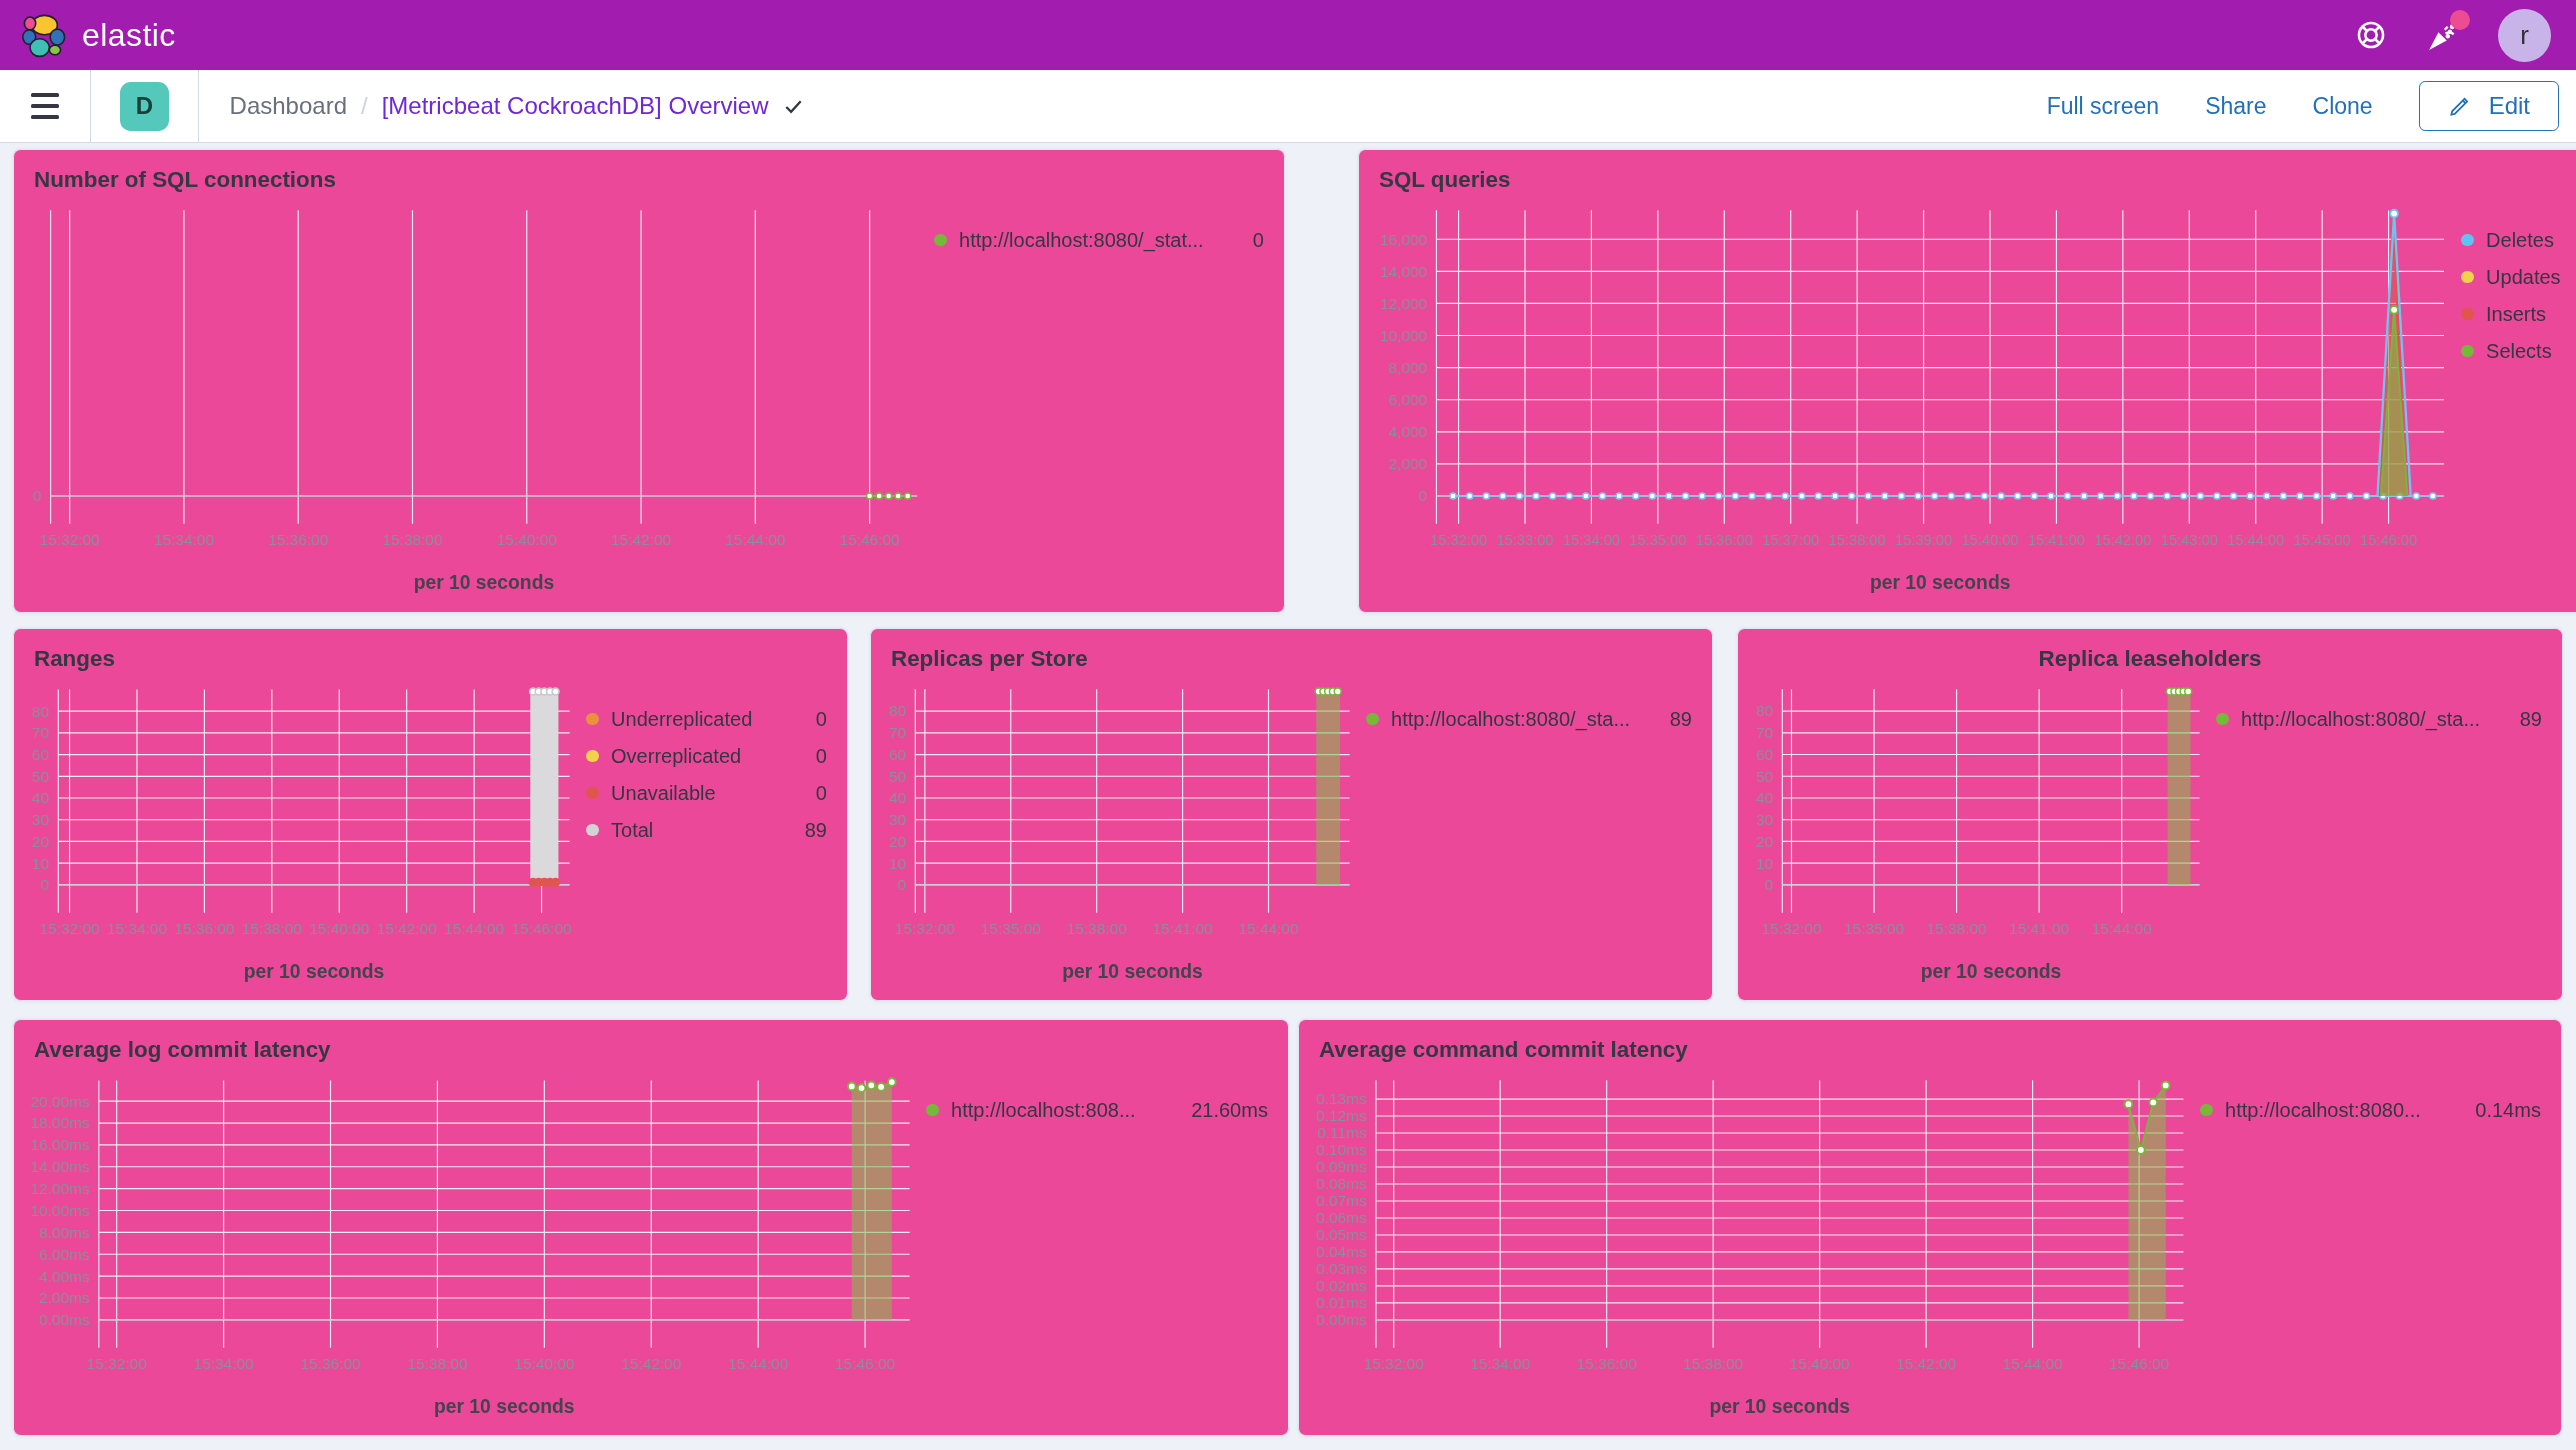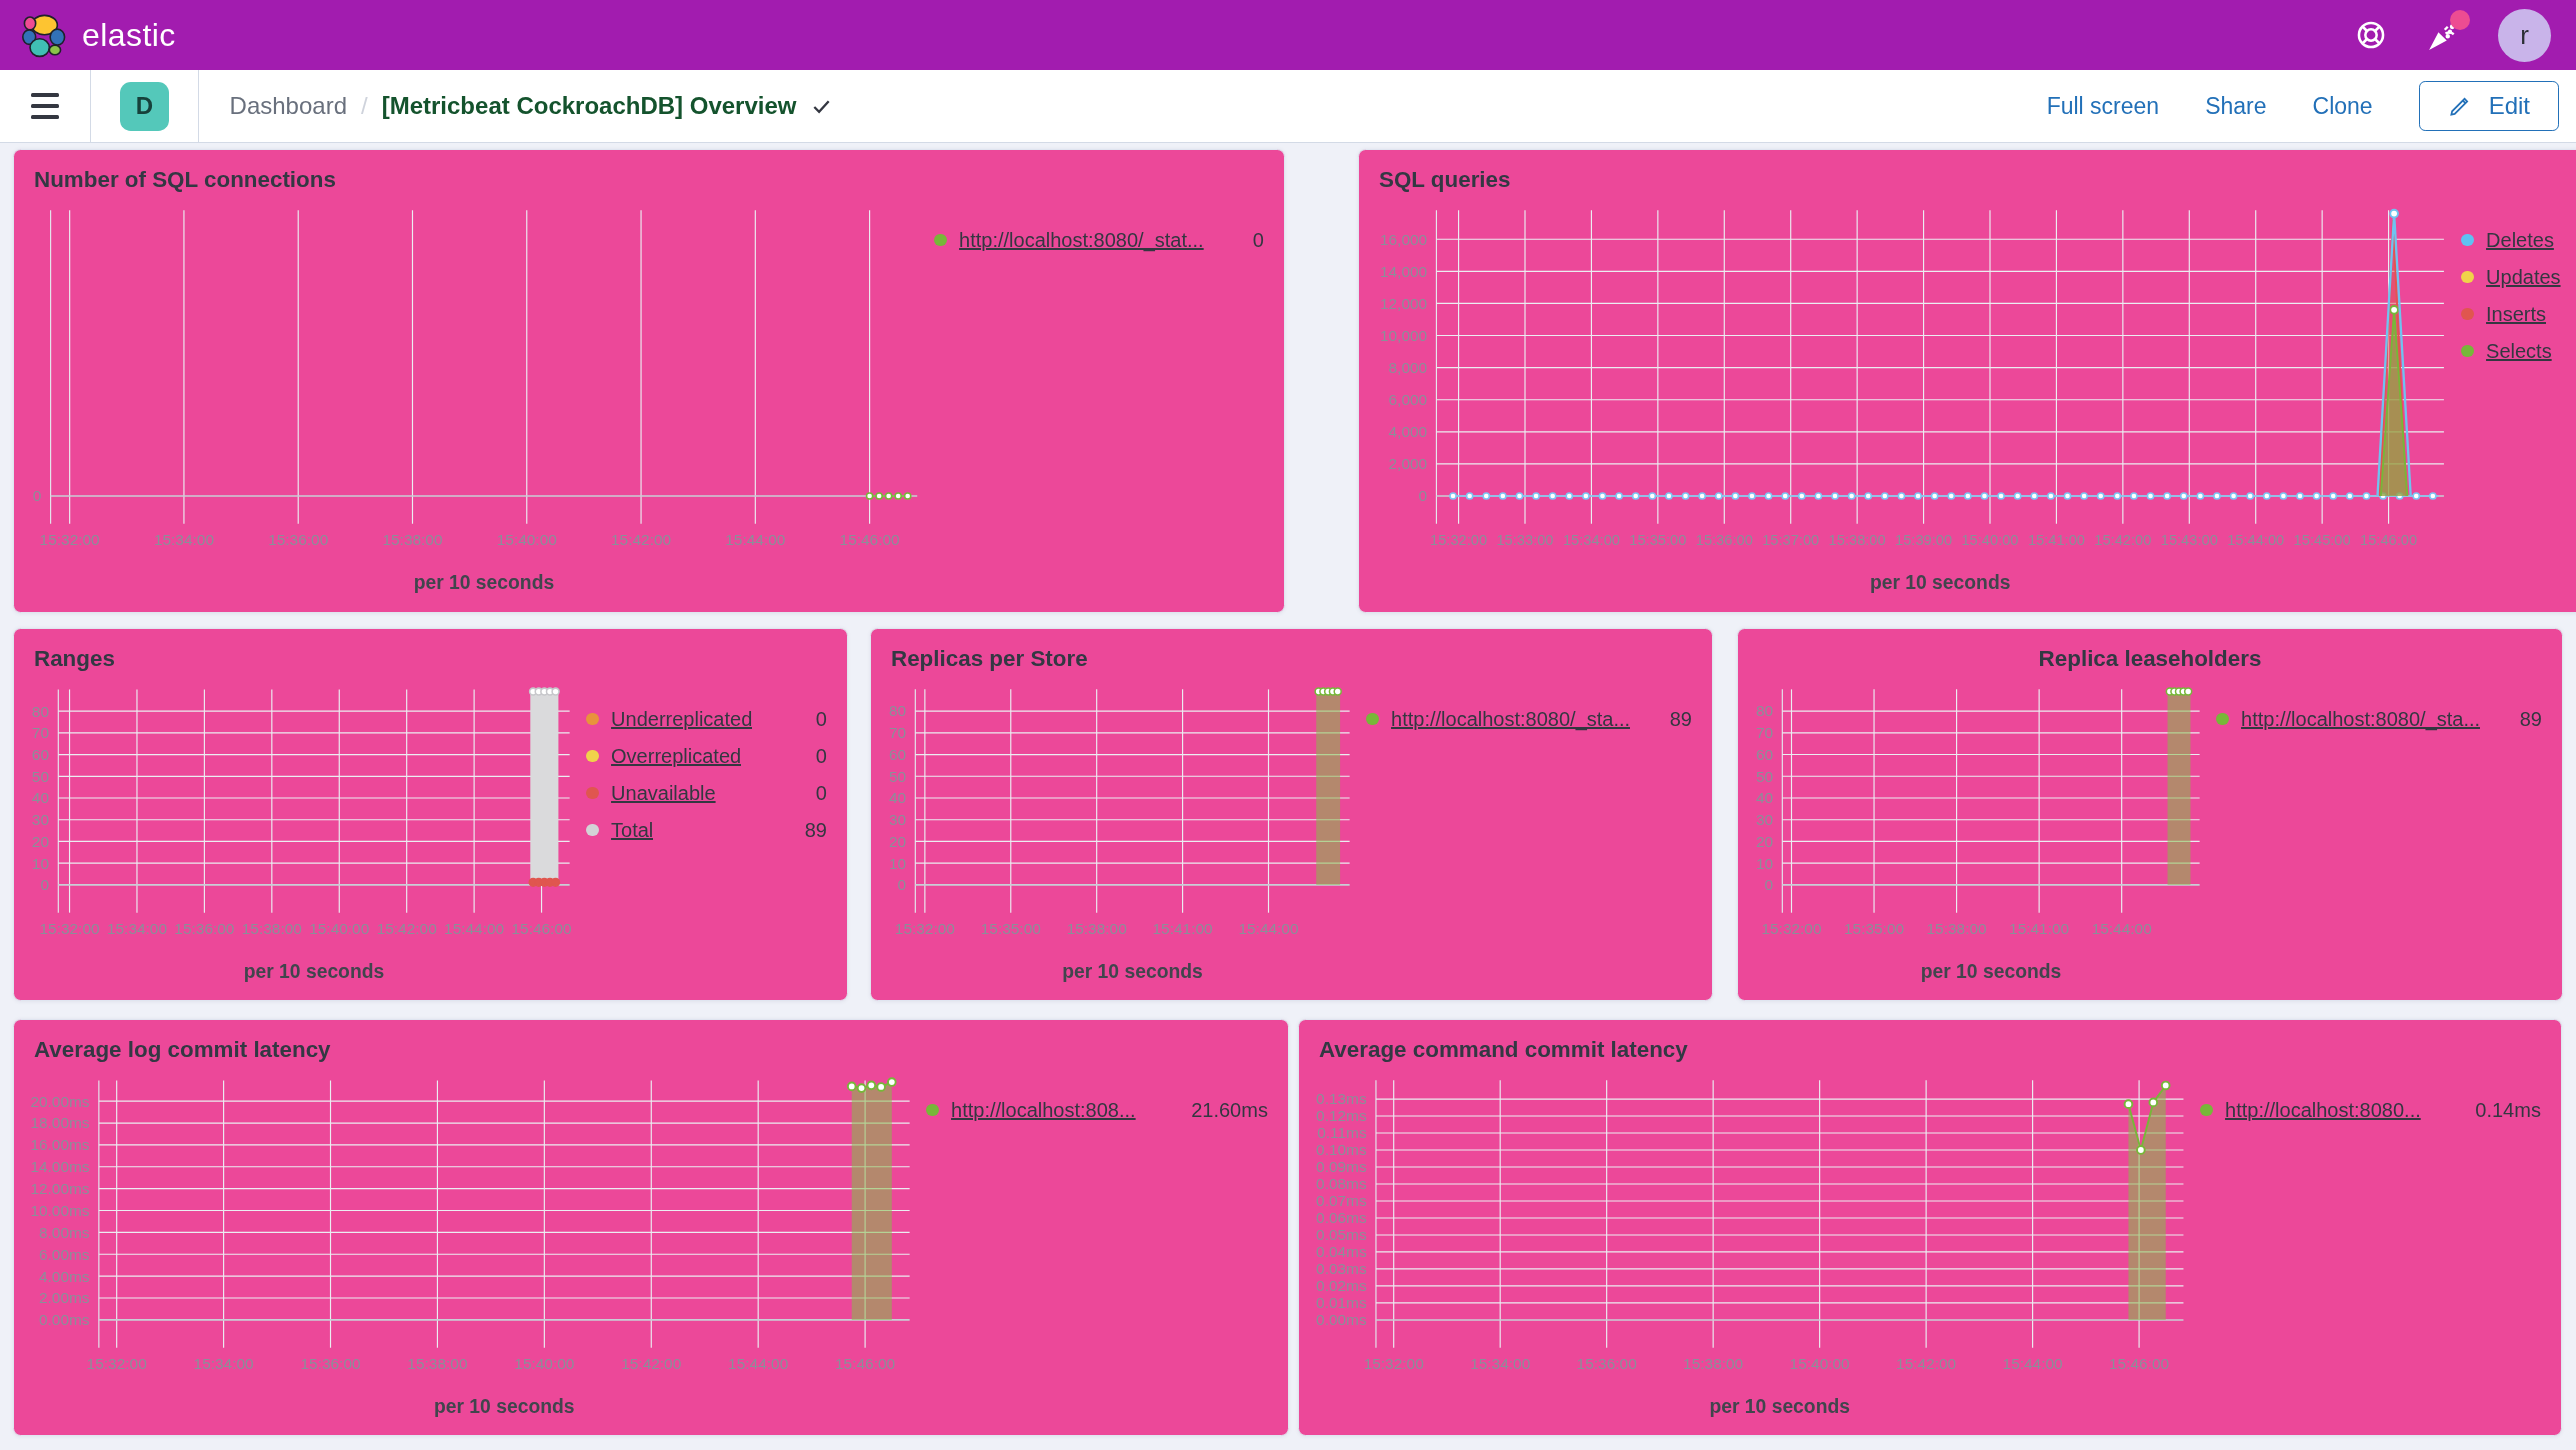--- a/index.html
+++ b/index.html
@@ -25,39 +25,39 @@
   
   .toolbar { height:73px; background:#fff; border-bottom:0.8px solid #d3dae6; display:flex; align-items:center; }
   .burger { padding:0 31px; display:flex; flex-direction:column; gap:7px; cursor:pointer; }
   .burger span { width:28px; height:3.9px; background:#343741; border-radius:1.5px; }
   .vdiv { width:0.8px; height:73px; background:#d3dae6; }
   .space-badge { width:49px; height:49px; background:#54c8ba; border-radius:10.8px; margin:0 29px;
     display:flex; align-items:center; justify-content:center; font-size:24px; font-weight:700; color:#17413b; }
   .crumbs { display:flex; align-items:center; gap:14px; margin-left:31px; font-size:24px; }
   .crumb-root { color:#69707d; }
   .crumb-sep { color:#cfd3dc; }
-  .crumb-title { color:#14532d; font-weight:700;text-align:center; }
+  .crumb-title { color:#6d28d9; font-weight:400;text-align:center; }
   .tb-right { margin-left:auto; display:flex; align-items:center; gap:46px; padding-right:17px; }
   .tb-link { color:#2270b8; font-size:23px; cursor:pointer; }
   .edit-btn { display:flex; align-items:center; gap:18px; border:1.2px solid #2270b8; color:#2270b8;
     border-radius:6.2px; padding:10px 28px; font-size:24px; background:#fff; cursor:pointer; }
 
   
   .content { position:relative; height:1308px; background:#eff1f8; }
   .panel { position:absolute; background:#ec4899; border:0.8px solid #e0e5f0; border-radius:7.7px;
     box-shadow:0 0.8px 3.9px rgba(60,70,100,.08); }
   .panel-title { padding:17px 20px 4.6px; font-size:22.4px; font-weight:700; color:#333843; }
   .panel-body { display:flex; height:calc(100% - 56px); padding:0 10.8px 3.1px 7.7px; }
   .chart { flex:1; height:100%; }
   .legend { padding:31px 9.3px 0 4.6px; }
   .lg1 { width:344px; } .lg2 { width:155px; } .lg3 { width:255px; }
   .lg45 { width:340px; } .lg67 { width:356px; }
   .li { display:flex; align-items:center; margin-bottom:14px; font-size:20px; color:#343741; }
   .dot { width:12.4px; height:12.4px; border-radius:50%; margin-right:12.4px; flex:0 0 auto; }
-  .ll { white-space:nowrap; overflow:hidden;text-decoration:underline; }
+  .ll { white-space:nowrap; overflow:hidden; }
   .lv { margin-left:auto; padding-left:14px; }
 
   .p1 { left:13px;   top:6.2px;    width:1272px; height:464px; }
   .p2 { left:1358px; top:6.2px;    width:1264px; height:464px; }
   .p3 { left:13px;   top:485px;  width:835px; height:373px; }
   .p4 { left:870px; top:485px;  width:843px; height:373px; }
   .p5 { left:1737px; top:485px;  width:826px; height:373px;text-align:center; }
   .p6 { left:13px;   top:876px; width:1276px; height:417px; }
   .p7 { left:1298px; top:876px; width:1264px; height:417px; }
 

